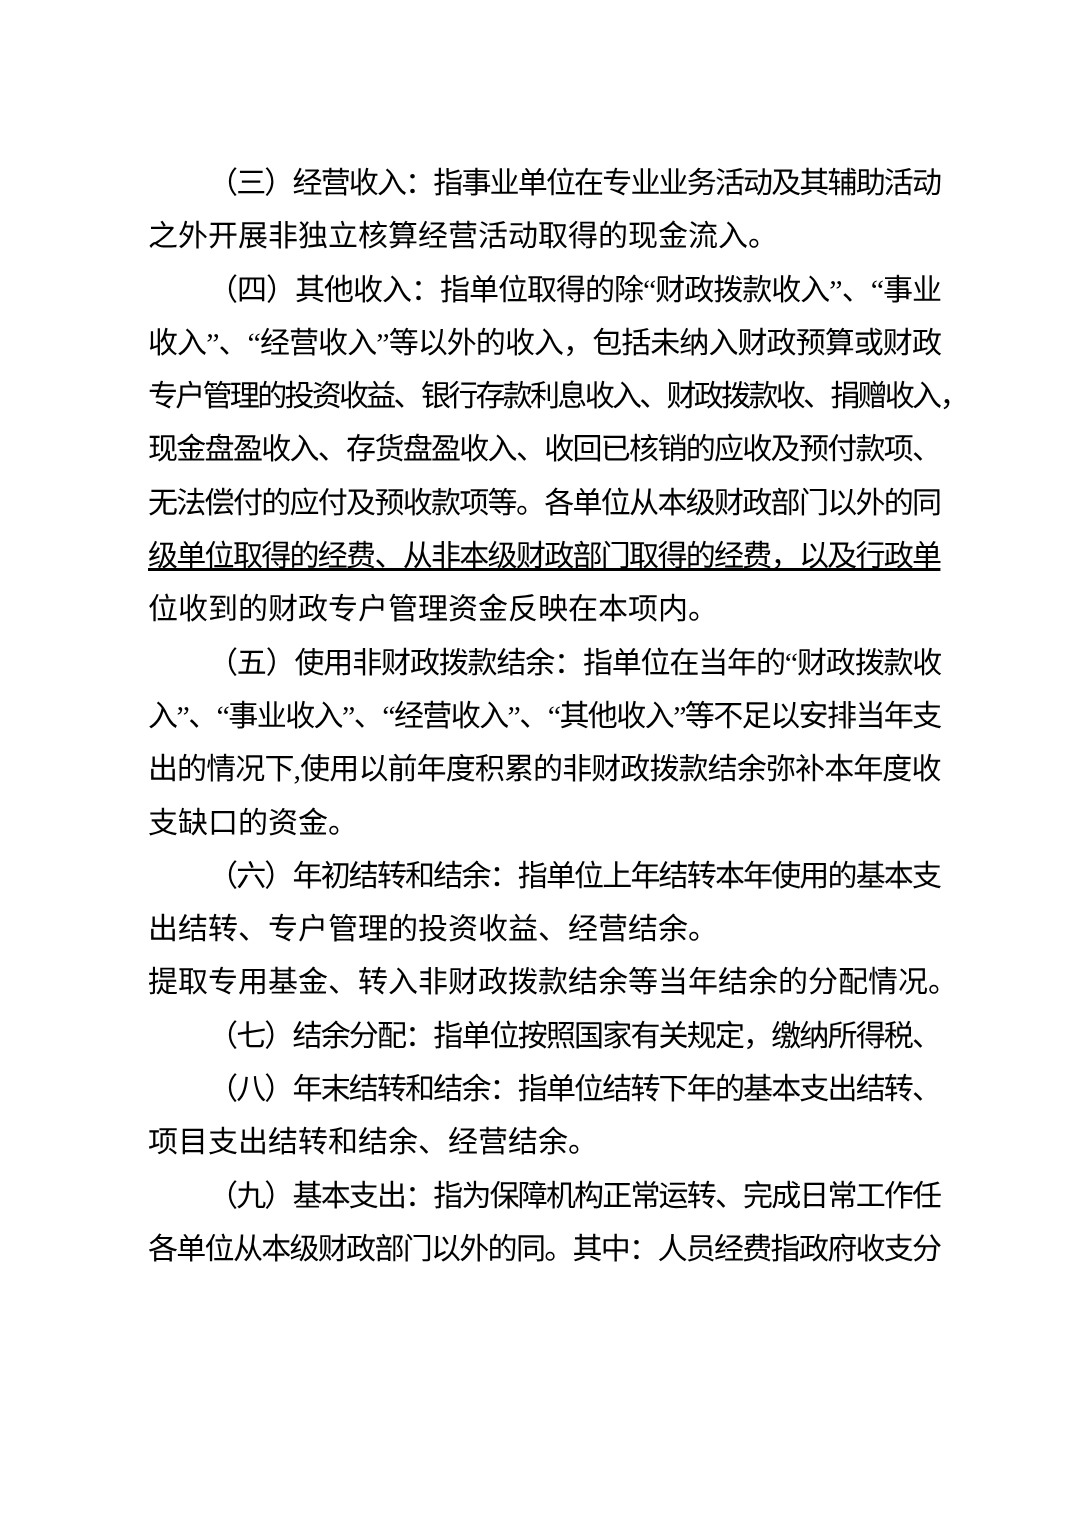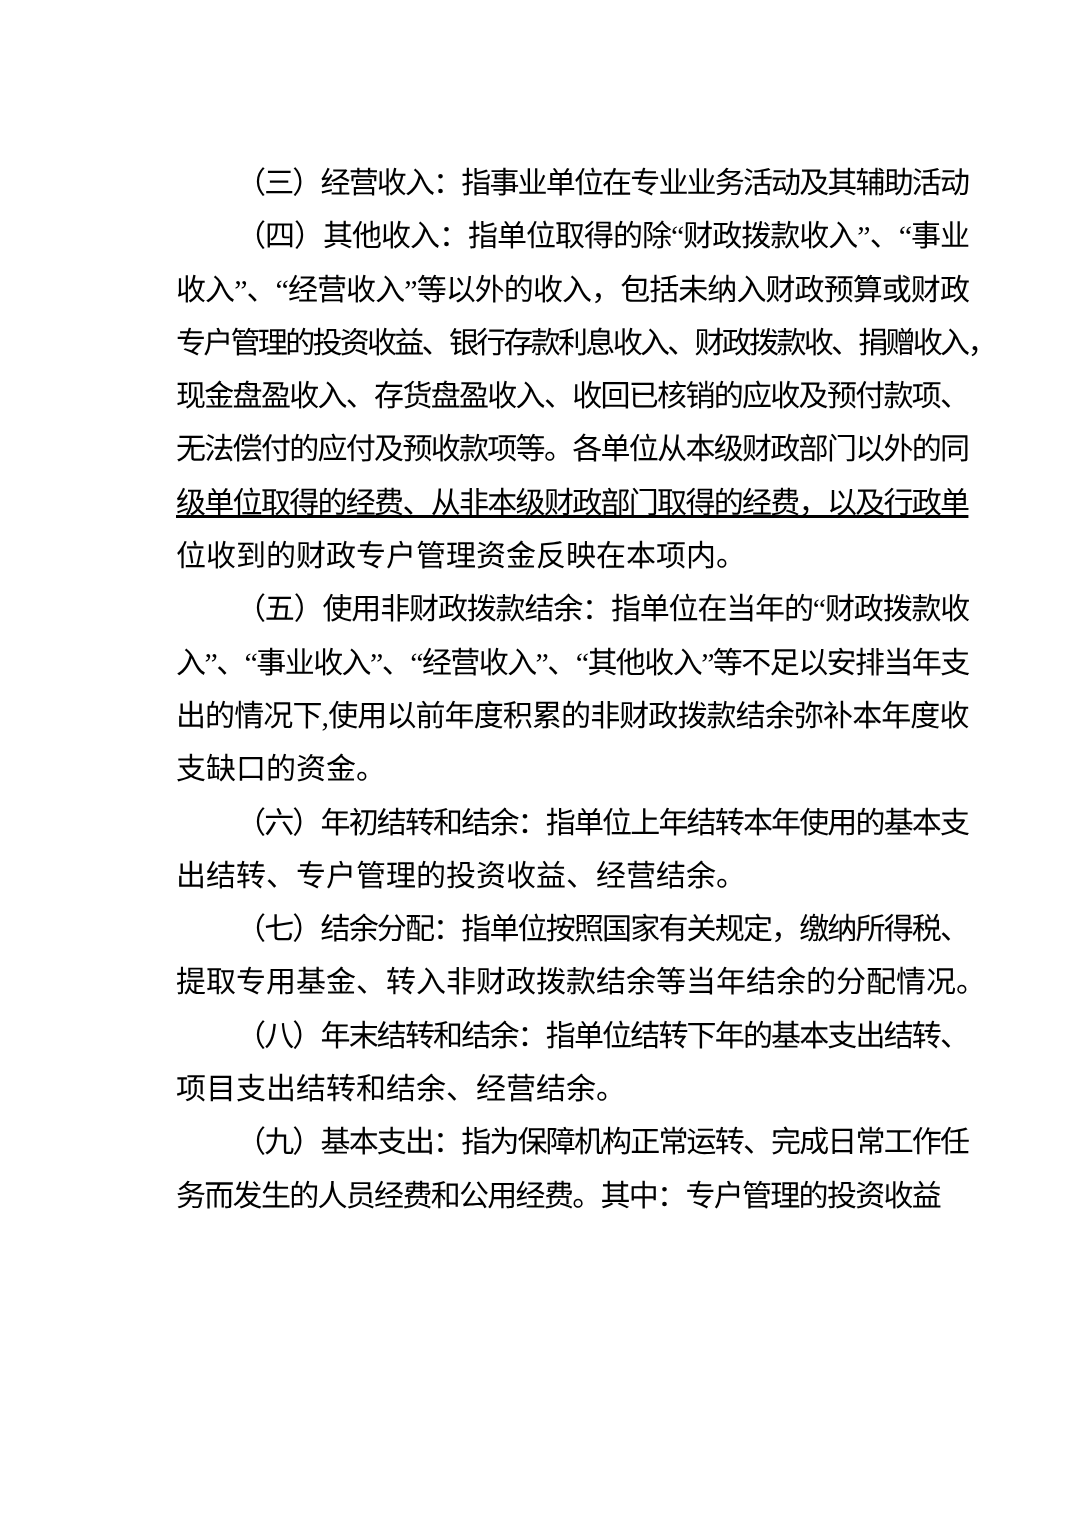--- a/index.html
+++ b/index.html
@@ -21,45 +21,45 @@
     width: 794px;
     color: #000000;
   }
   .line {
     height: 53.3px;
     line-height: 53.3px;
     font-size: 30px;
     white-space: nowrap;
     font-family: "Liberation Serif", "DejaVu Serif", serif;
     color: #000000;
-    margin-left: 28px;
   }
   .line.first {
     padding-left: 60px; 
   }
 </style>
 </head>
 <body>
 
 <div class="page">
   <div class="text-block">
       <div class="line first" style="letter-spacing: -1.84px;">（三）经营收入：指事业单位在专业业务活动及其辅助活动</div>
+      <div class="line">之外开展非独立核算经营活动取得的现金流入。</div>
       <div class="line first" style="letter-spacing: -1px;">（四）其他收入：指单位取得的除“财政拨款收入”、“事业</div>
       <div class="line" style="letter-spacing: -0.93px;">收入”、“经营收入”等以外的收入，包括未纳入财政预算或财政</div>
       <div class="line" style="letter-spacing: -2.71px;">专户管理的投资收益、银行存款利息收入、财政拨款收、捐赠收入，</div>
       <div class="line" style="letter-spacing: -1.7px;">现金盘盈收入、存货盘盈收入、收回已核销的应收及预付款项、</div>
       <div class="line" style="letter-spacing: -1.7px;">无法偿付的应付及预收款项等。各单位从本级财政部门以外的同</div>
       <div class="line" style="letter-spacing: -1.7px; text-decoration: underline;">级单位取得的经费、从非本级财政部门取得的经费，以及行政单</div>
       <div class="line">位收到的财政专户管理资金反映在本项内。</div>
       <div class="line first" style="letter-spacing: -1.16px;">（五）使用非财政拨款结余：指单位在当年的“财政拨款收</div>
       <div class="line" style="letter-spacing: -1.58px;">入”、“事业收入”、“经营收入”、“其他收入”等不足以安排当年支</div>
       <div class="line" style="letter-spacing: -0.89px;">出的情况下,使用以前年度积累的非财政拨款结余弥补本年度收</div>
       <div class="line">支缺口的资金。</div>
       <div class="line first" style="letter-spacing: -1.84px;">（六）年初结转和结余：指单位上年结转本年使用的基本支</div>
       <div class="line">出结转、专户管理的投资收益、经营结余。</div>
+      <div class="line">提取专用基金、转入非财政拨款结余等当年结余的分配情况。</div>
       <div class="line first" style="letter-spacing: -1.84px;">（七）结余分配：指单位按照国家有关规定，缴纳所得税、</div>
-      <div class="line">提取专用基金、转入非财政拨款结余等当年结余的分配情况。</div>
       <div class="line first" style="letter-spacing: -1.84px;">（八）年末结转和结余：指单位结转下年的基本支出结转、</div>
       <div class="line">项目支出结转和结余、经营结余。</div>
       <div class="line first" style="letter-spacing: -1.84px; font-family: Liberation Serif, serif;">（九）基本支出：指为保障机构正常运转、完成日常工作任</div>
-      <div class="line" style="letter-spacing: -1.7px;">务而发生的人员经费和公用经费。其中：专户管理的投资收益</div>
+      <div class="line" style="letter-spacing: -1.7px;">各单位从本级财政部门以外的同。其中：人员经费指政府收支分</div>
     </div>
 </div>
 
 </body></html>

